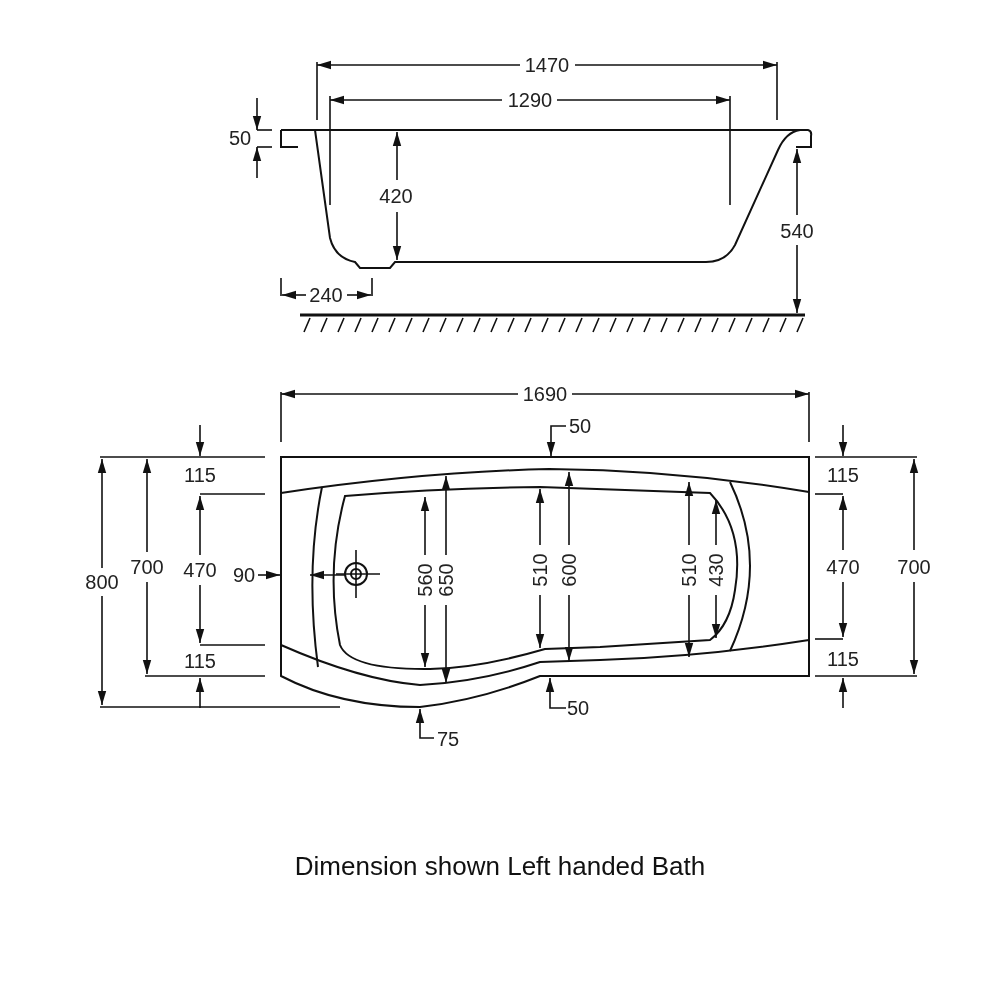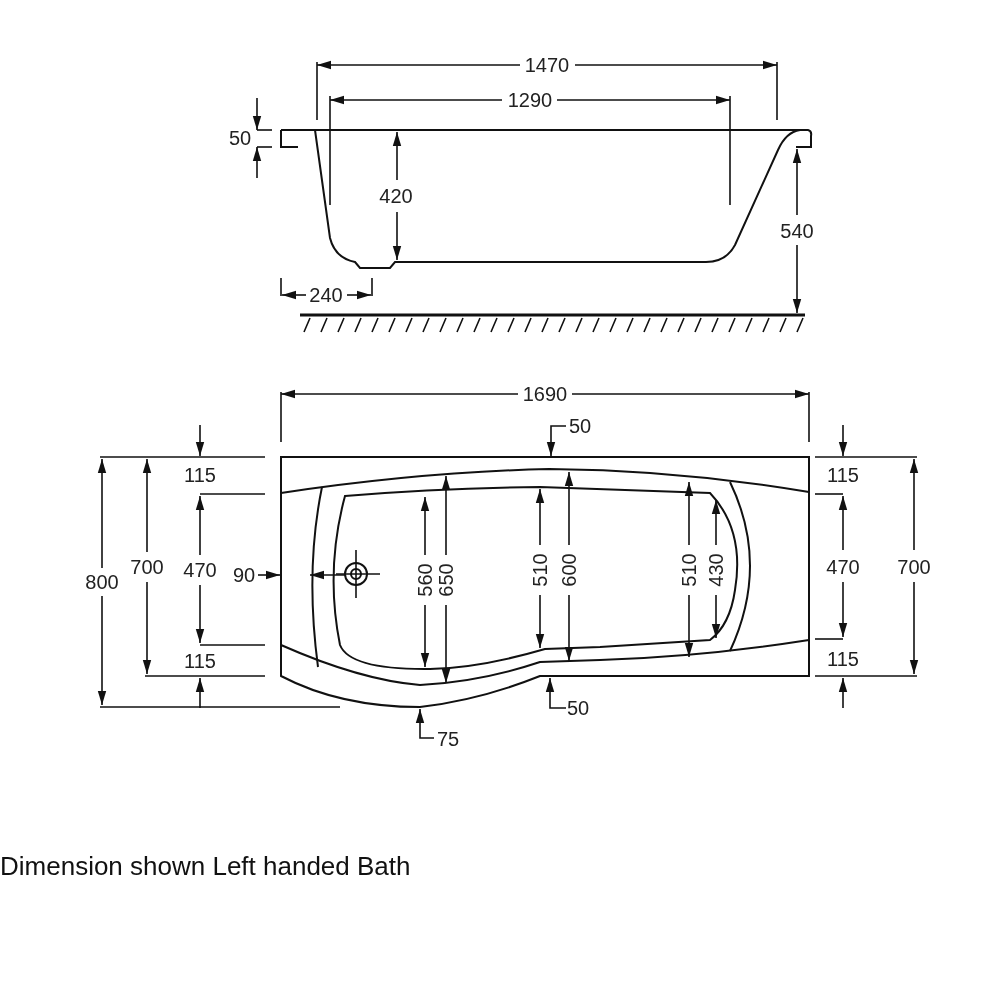--- a/index.html
+++ b/index.html
@@ -3,21 +3,21 @@
 <meta charset="utf-8">
 <style>
   html, body { margin: 0; padding: 0; background: #ffffff; }
   body { width: 1000px; height: 1000px; position: relative; overflow: hidden; }
   svg { position: absolute; left: 0; top: 0; }
   .ln { stroke: #111; stroke-width: 2; fill: none; }
   .thick { stroke: #111; stroke-width: 3; fill: none; }
   .dim { stroke: #111; stroke-width: 1.6; fill: none; }
   .lbl { font-family: "Liberation Sans", sans-serif; font-size: 20px; fill: #222; }
   .caption {
-    position: absolute; left: 0; width: 1000px; top: 851px; text-align: left;
+    position: absolute; left: 0; width: 1000px; top: 851px; text-align: center;
     font-family: "Liberation Sans", sans-serif; font-size: 26px; color: #111;
   }
 </style>
 </head>
 <body>
 
 <svg width="1000" height="1000" viewBox="0 0 1000 1000">
   <defs>
     <marker id="ar" viewBox="0 0 10 10" refX="10" refY="5" markerWidth="9" markerHeight="9" orient="auto-start-reverse">
       <path d="M0,2 L10,5 L0,8 z" fill="#111"></path>

